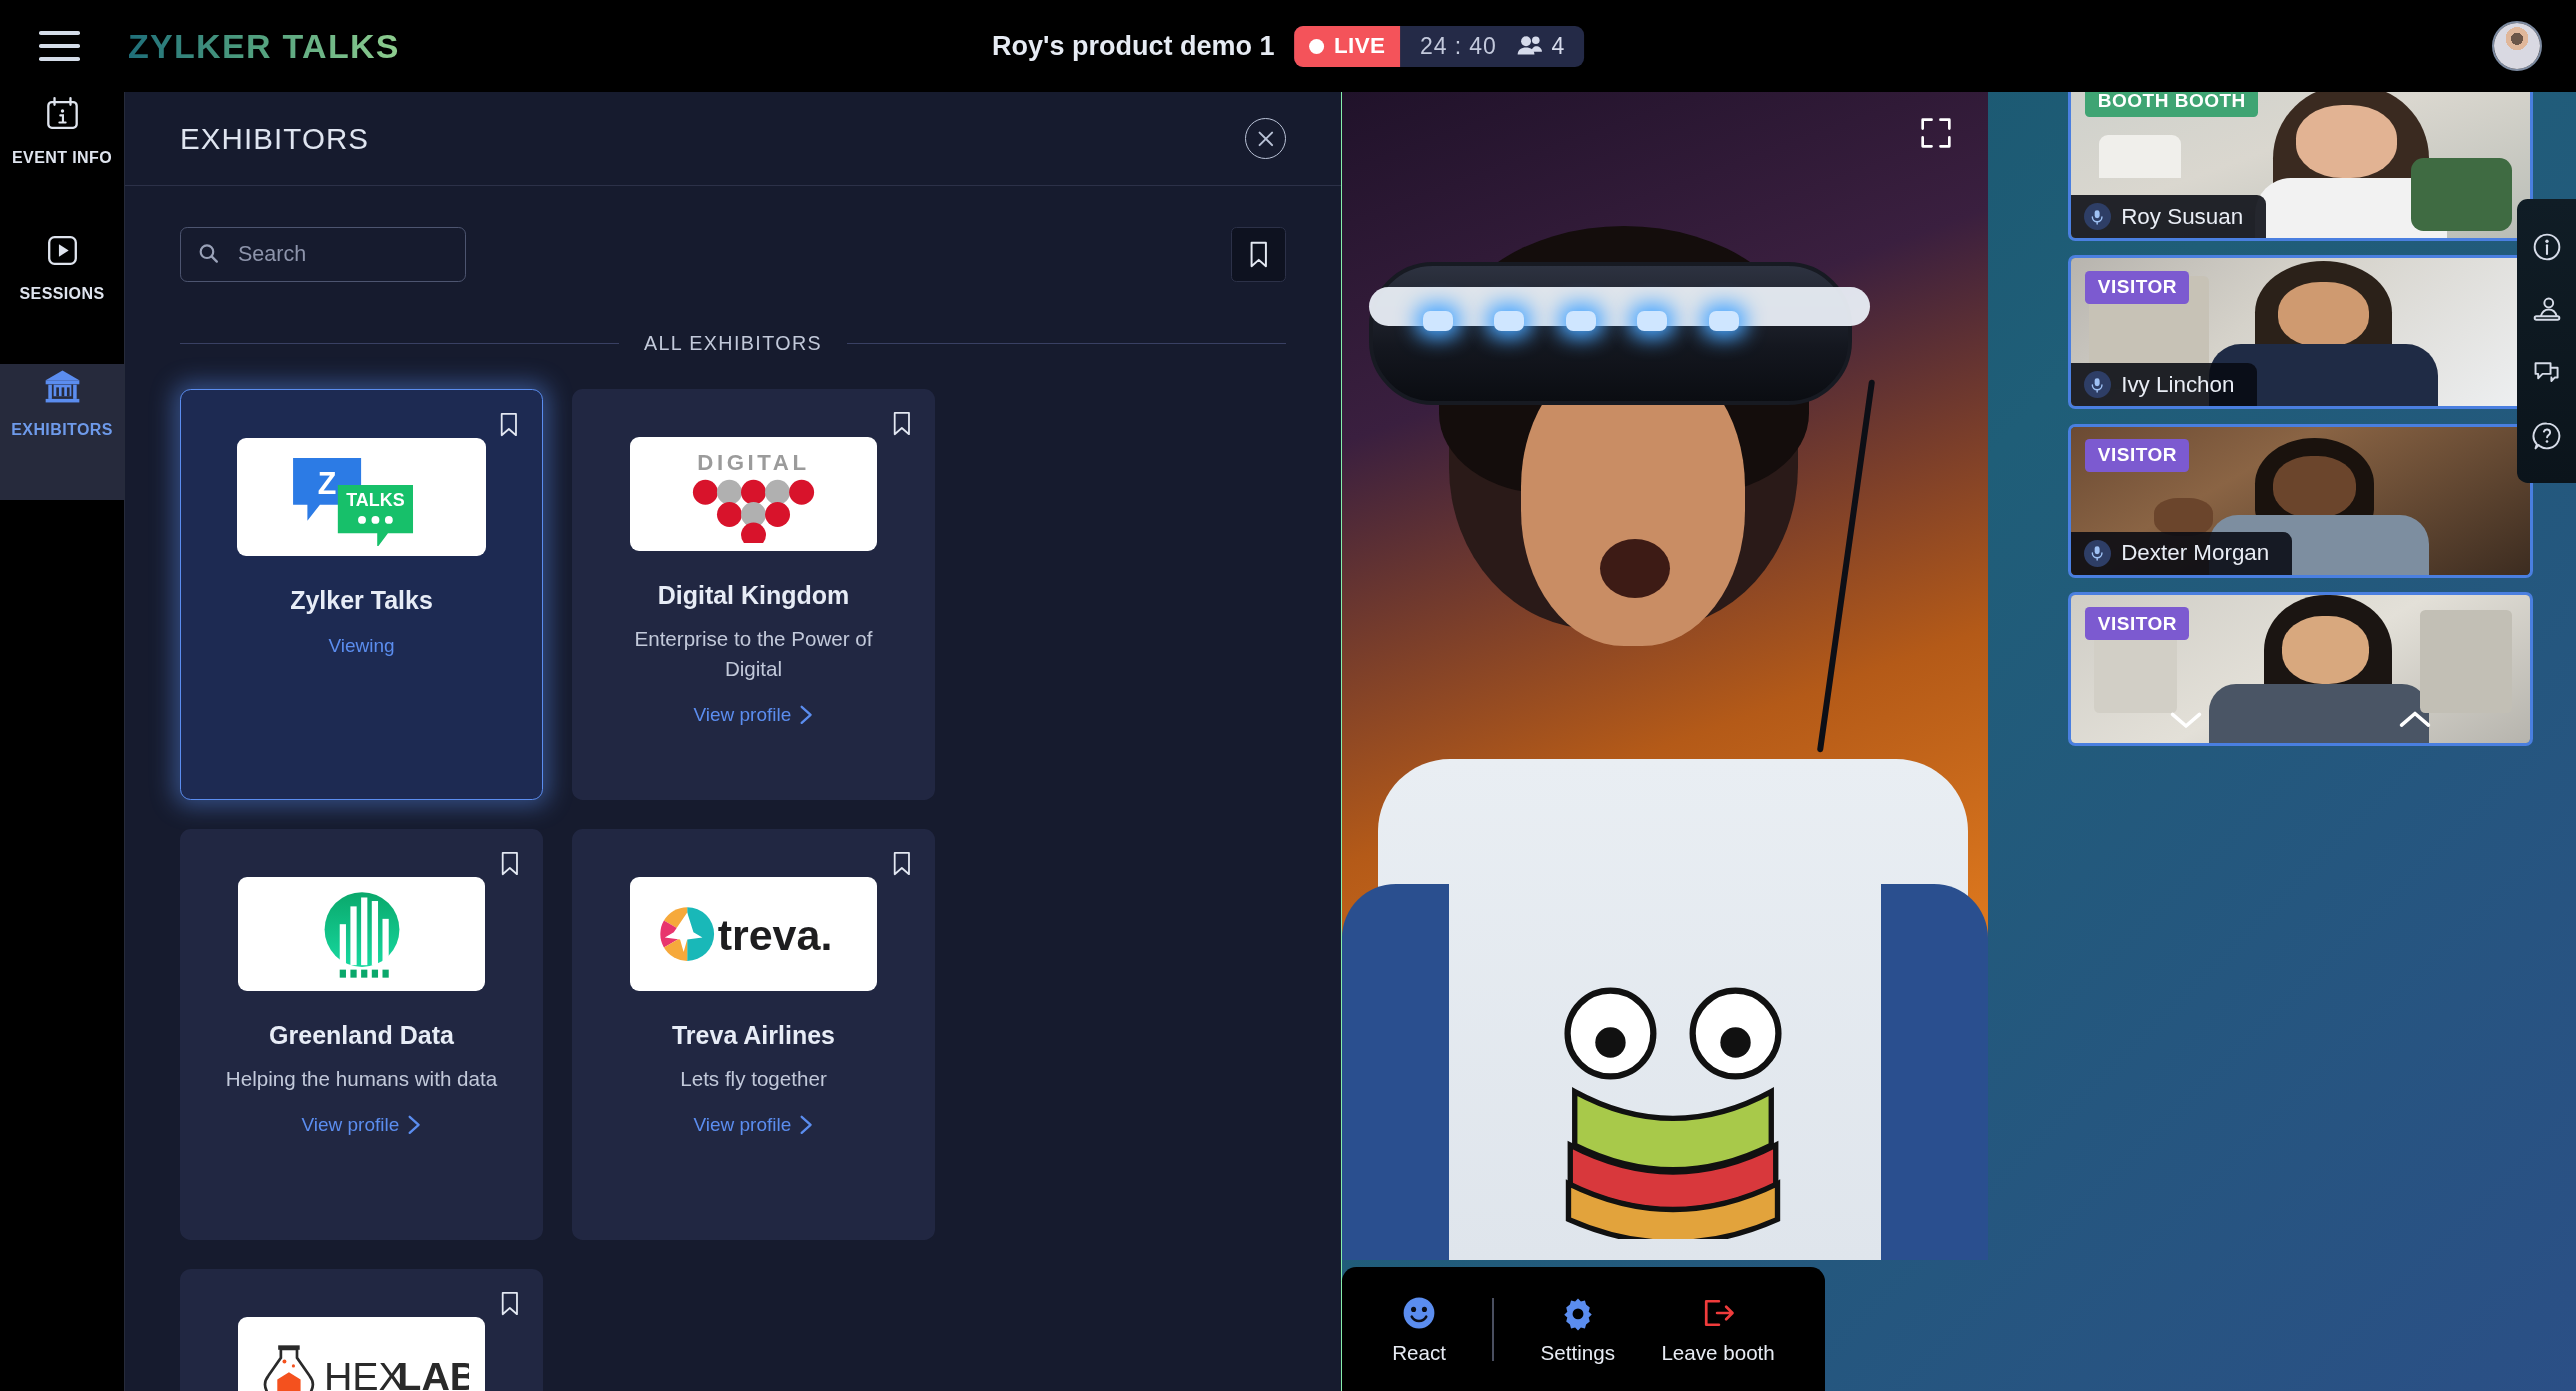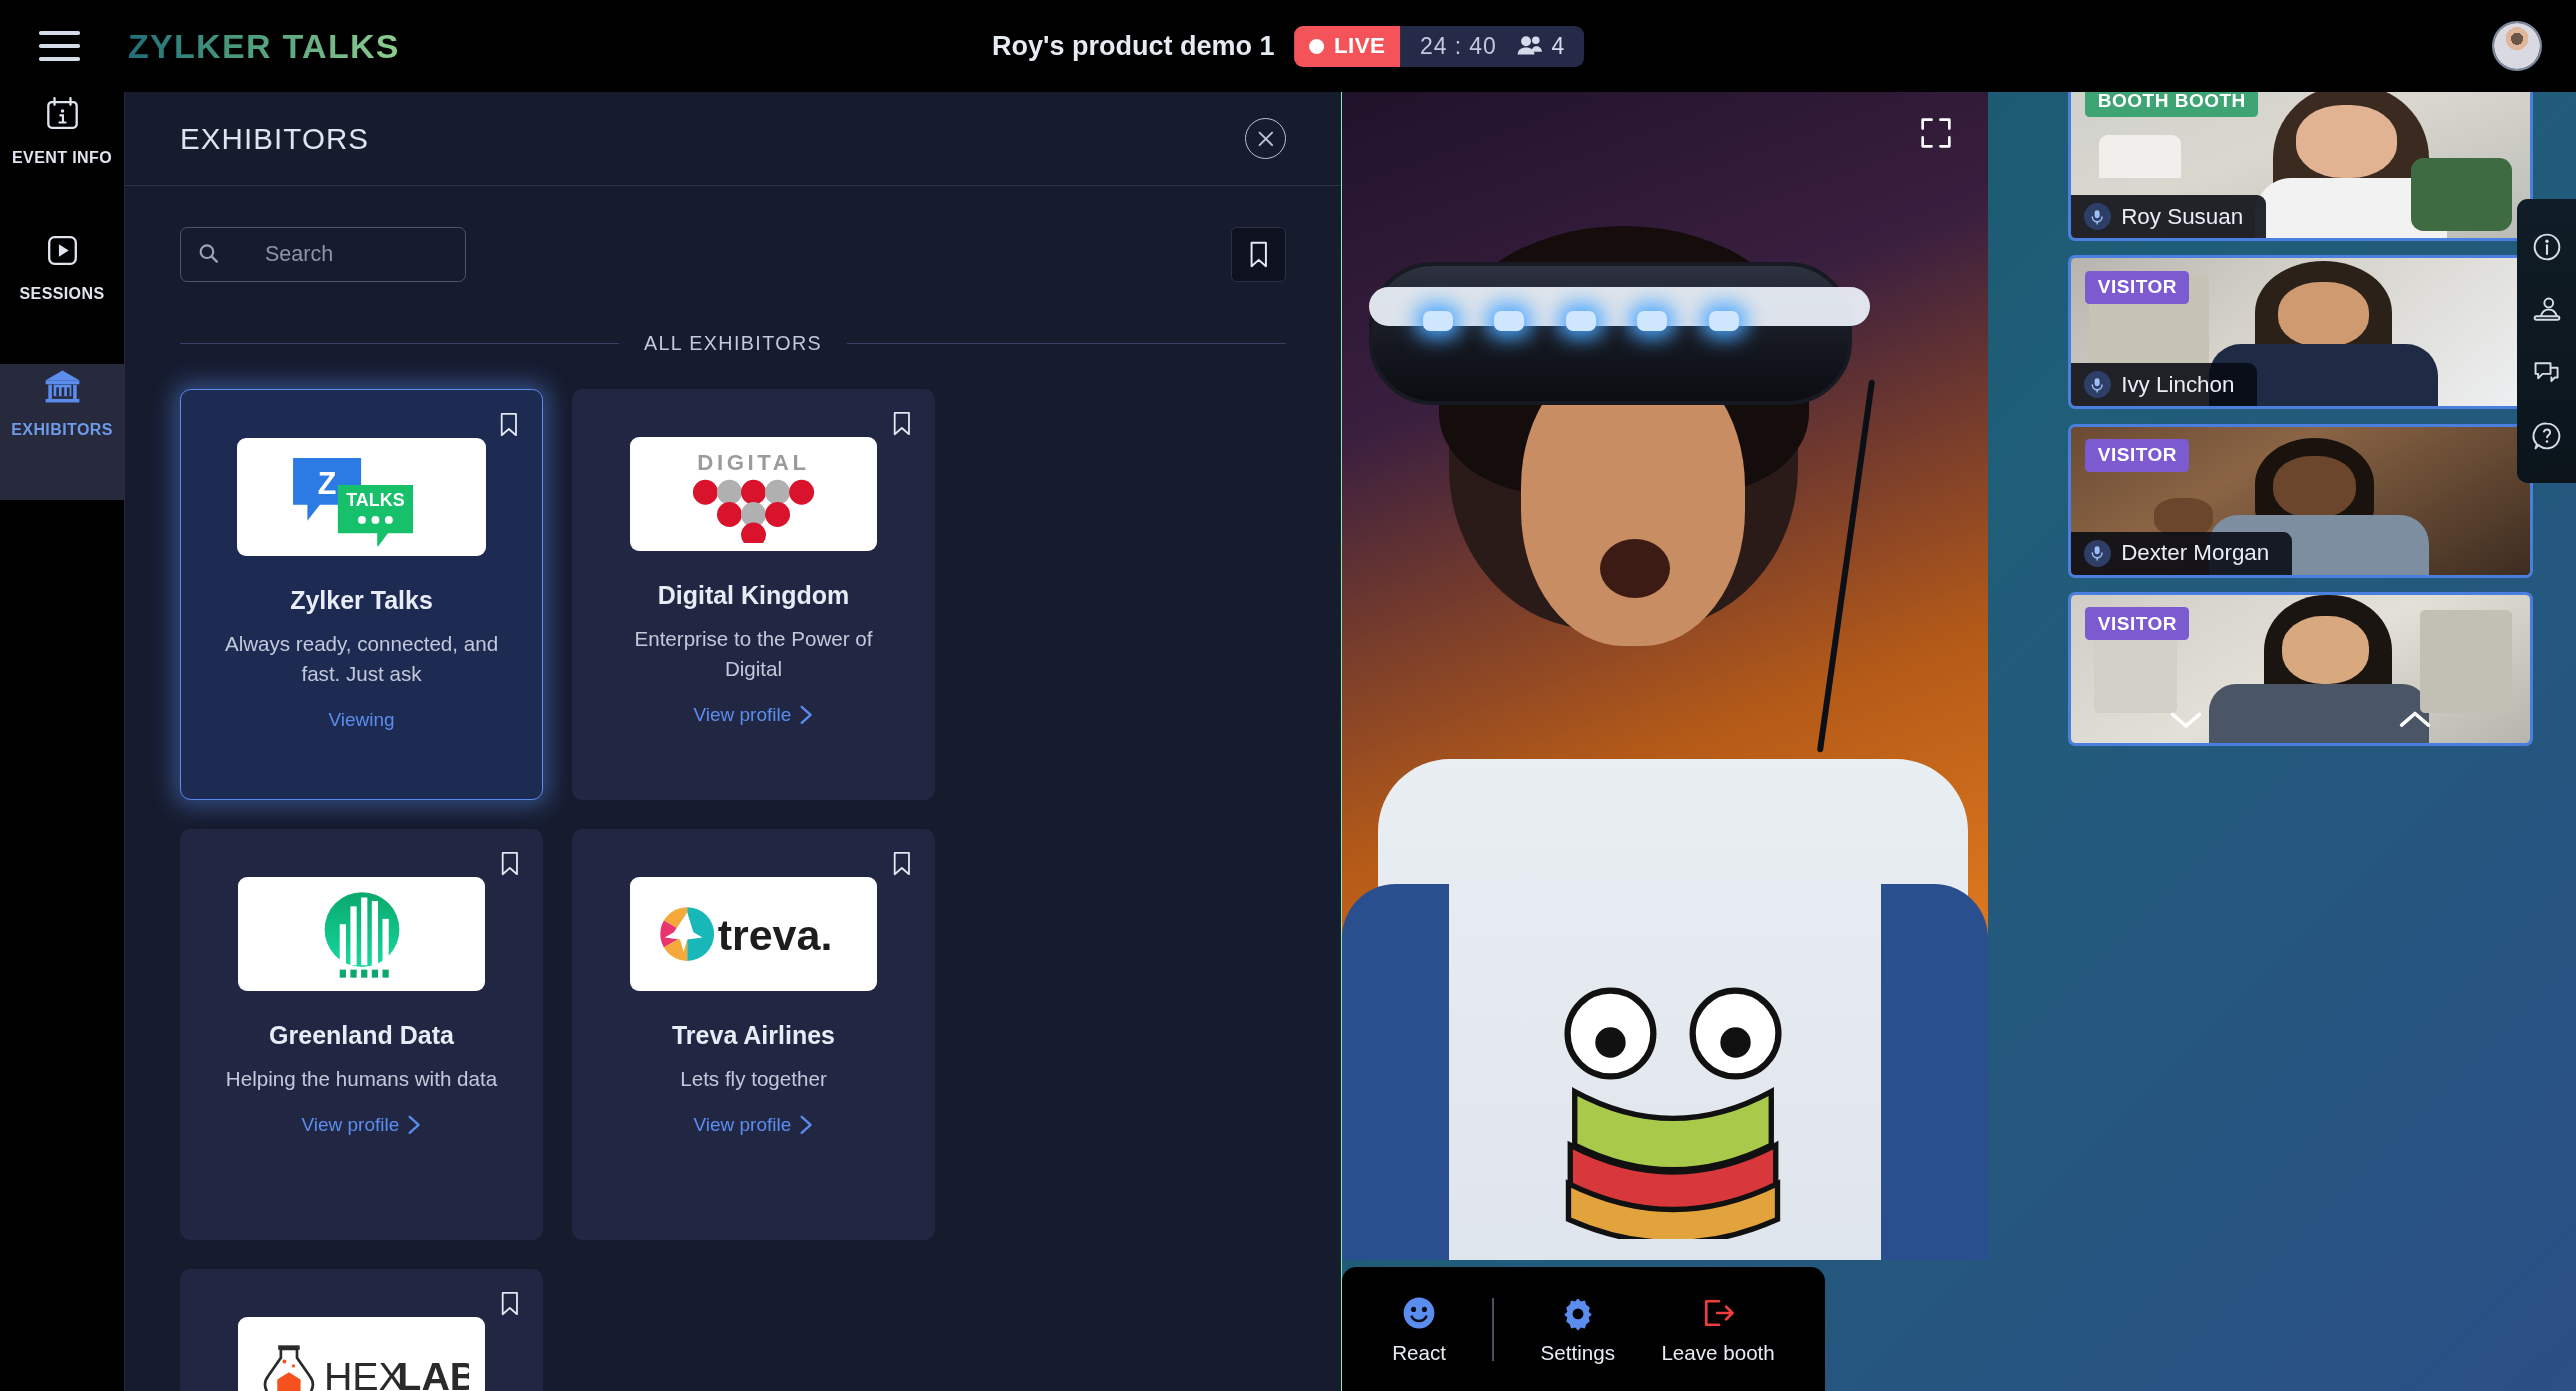--- a/index.html
+++ b/index.html
@@ -54,21 +54,21 @@
     background:#161b2e; z-index:20;
   }
   .panel-head { height:94px; display:flex; align-items:center; padding:0 55px; border-bottom:0.9px solid #2c3148; }
   .panel-title { color:#dfe5f0; font-size:29.5px; letter-spacing:1.1px; }
   .panel-close { margin-left:auto; width:41px; height:41px; border-radius:50%; border:1.8px solid #b9c2d6; display:flex; align-items:center; justify-content:center; cursor:pointer; }
   .panel-body { padding:41px 55px 0 55px; }
   .searchrow { display:flex; align-items:center; }
   .searchbox { position:relative; width:286px; height:55px; }
   .searchbox input {
     width:100%; height:100%; background:transparent; border:0.9px solid #4d5570; border-radius:7.2px;
-    color:#e4e8f2; font-size:21.5px; padding-left:84px; outline:none; font-family:inherit;
+    color:#e4e8f2; font-size:21.5px; padding-left:57px; outline:none; font-family:inherit;
   }
   .searchbox input::placeholder { color:#8d94ab; }
   .searchbox .s-icon { position:absolute; left:18px; top:50%; transform:translateY(-50%); }
   .bookmark-btn {
     margin-left:auto; width:55px; height:55px; background:#0e1220; border:0.9px solid #2c3148; border-radius:5.4px;
     display:flex; align-items:center; justify-content:center; cursor:pointer;
   }
   .divider-row { display:flex; align-items:center; gap:25px; margin-top:50px; }
   .divider-row .ln { flex:1; height:0.9px; background:#394063; }
   .divider-row .lbl { color:#c2c9da; font-size:19.7px; letter-spacing:1.4px; }
@@ -284,21 +284,20 @@
               <path d="M28 10h76v52H58l-14 18V62H28z" fill="#2c7be5"></path>
               <text x="66" y="50" font-family="Liberation Sans, sans-serif" font-size="34" font-weight="bold" fill="#fff" text-anchor="middle">Z</text>
               <path d="M78 40h84v54h-28l-12 16V94H78z" fill="#17c06a"></path>
               <text x="120" y="64" font-family="Liberation Sans, sans-serif" font-size="20" font-weight="bold" fill="#fff" text-anchor="middle">TALKS</text>
               <circle cx="105" cy="79" r="4.4" fill="#fff"></circle>
                 <circle cx="120" cy="79" r="4.4" fill="#fff"></circle>
                 <circle cx="135" cy="79" r="4.4" fill="#fff"></circle>
             </svg>
           </div>
           <div class="card-name">Zylker Talks</div>
-          <div class="card-desc">Always ready, connected, and fast. Just ask</div>
           <div class="card-link">
             <span>Viewing</span>
           </div>
         </div>
 
         <div class="card">
           <div class="card-bm">
             <svg width="19.7" height="25" viewBox="0 0 22 28">
                 <path d="M3 2h16v24l-8-7-8 7z" fill="none" stroke="#e3e8f2" stroke-width="2" stroke-linejoin="round"></path>
               </svg>

